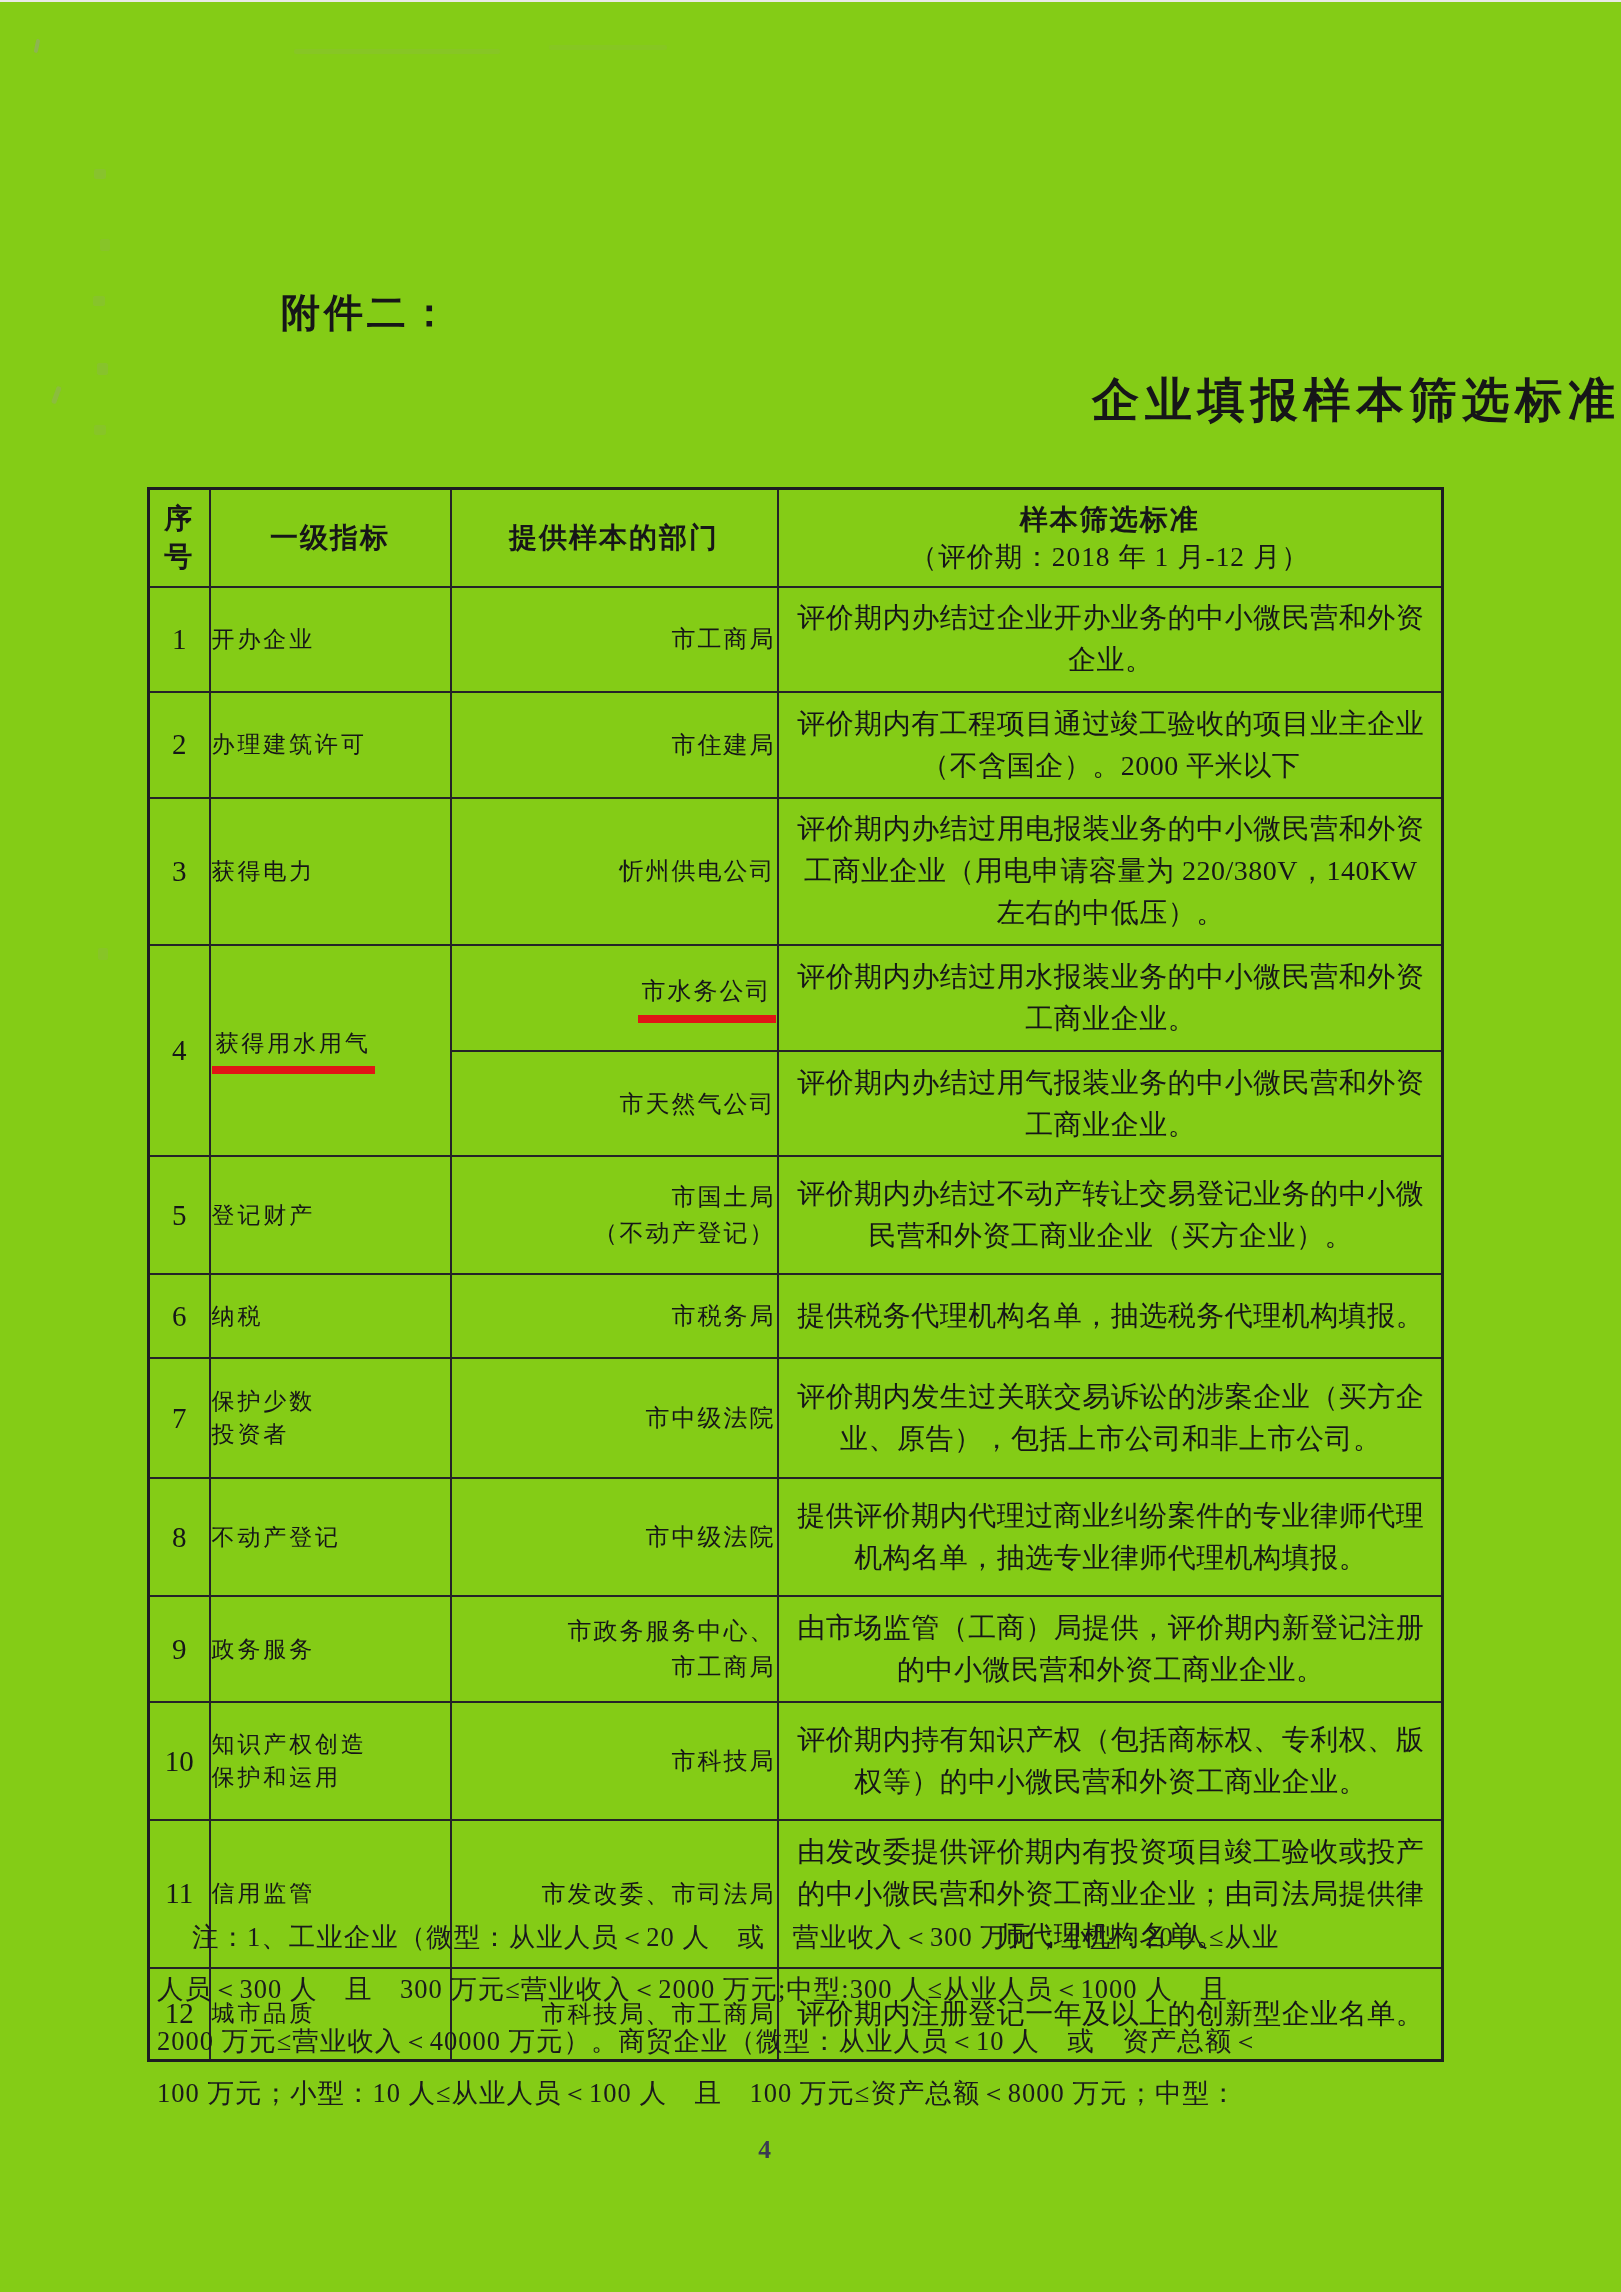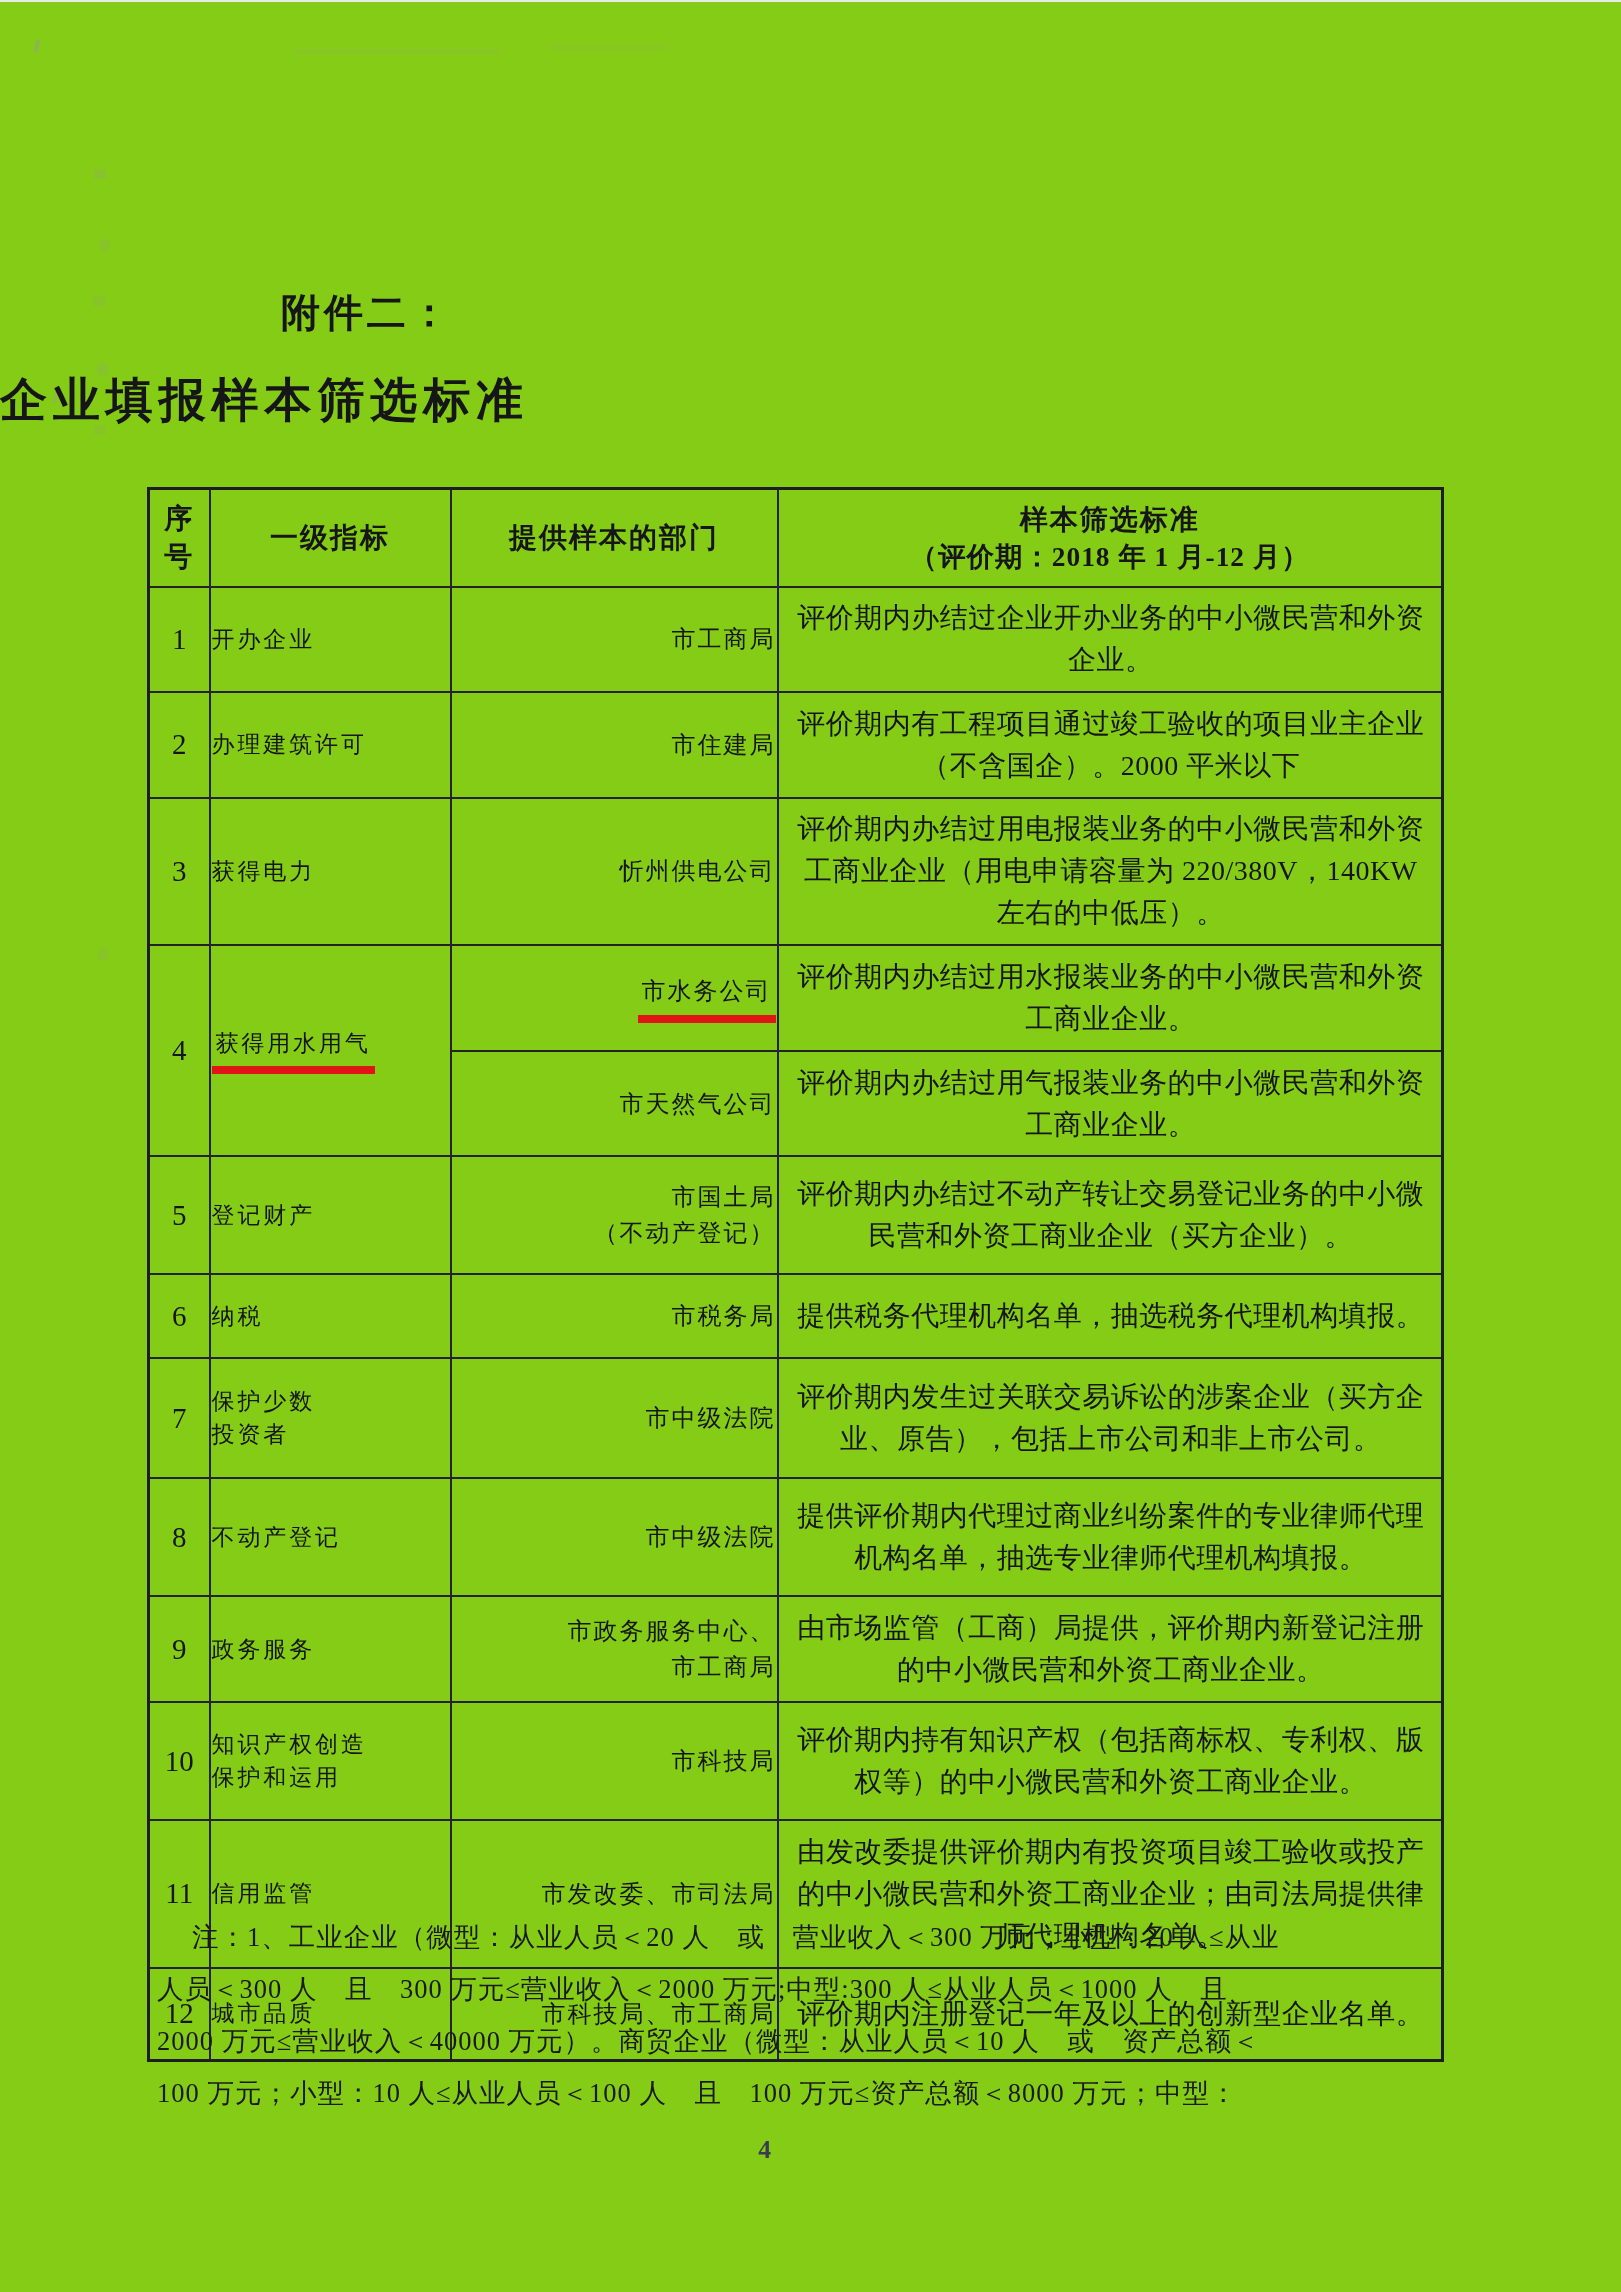--- a/index.html
+++ b/index.html
@@ -7,32 +7,32 @@
     position:relative; width:1621px; height:2293px; margin:2px auto;
     background:#84cc16; overflow:hidden;
     font-family:"Liberation Serif","DejaVu Serif",serif; color:#161618;
   }
   .attachment-label {
     position:absolute; left:281px; top:284px;
     font-size:39px; font-weight:bold; letter-spacing:3.9px;
   }
   .doc-title {
     position:absolute; left:0; top:367px; width:1621px;
-    text-align:left; font-size:47px; font-weight:bold; letter-spacing:5.9px;
+    text-align:right; font-size:47px; font-weight:bold; letter-spacing:5.9px;
   }
   table.main-table {
     position:absolute; left:147px; top:485px; width:1294px;
     border-collapse:collapse; table-layout:fixed;
     border:3.9px solid #1d1d22;
   }
   table.main-table td, table.main-table th {
     border:2.5px solid #242428; vertical-align:middle; overflow:hidden;
   }
   th.hdr { font-size:28px; font-weight:bold; letter-spacing:2px; text-align:center; }
-  .hdr-sub { font-size:27.4px; font-weight:bold; letter-spacing:1px; }
+  .hdr-sub { font-size:27.4px; font-weight:normal; letter-spacing:1px; }
   .pre { white-space:pre-line; }
   td.no-cell { font-size:29px; text-align:center; }
   td.ind-cell { font-size:23px; text-align:left; letter-spacing:2.9px; line-height:1.45; }
   td.dept-cell { font-size:24px; text-align:right; letter-spacing:2px; line-height:1.5; }
   td.crit-cell { font-size:28px; text-align:center; padding:9.8px 15.7px 9.8px 17.6px; line-height:1.5; letter-spacing:0.5px; }
   .red-underline { display:inline-block; border-bottom:8.8px solid #e01616; padding:0 3.9px 5.9px 3.9px; }
   .notes {
     position:absolute; left:157px; top:1909px; width:1274px;
     font-size:26.5px; line-height:52px; letter-spacing:1px; color:#1a1a1c;
   }

